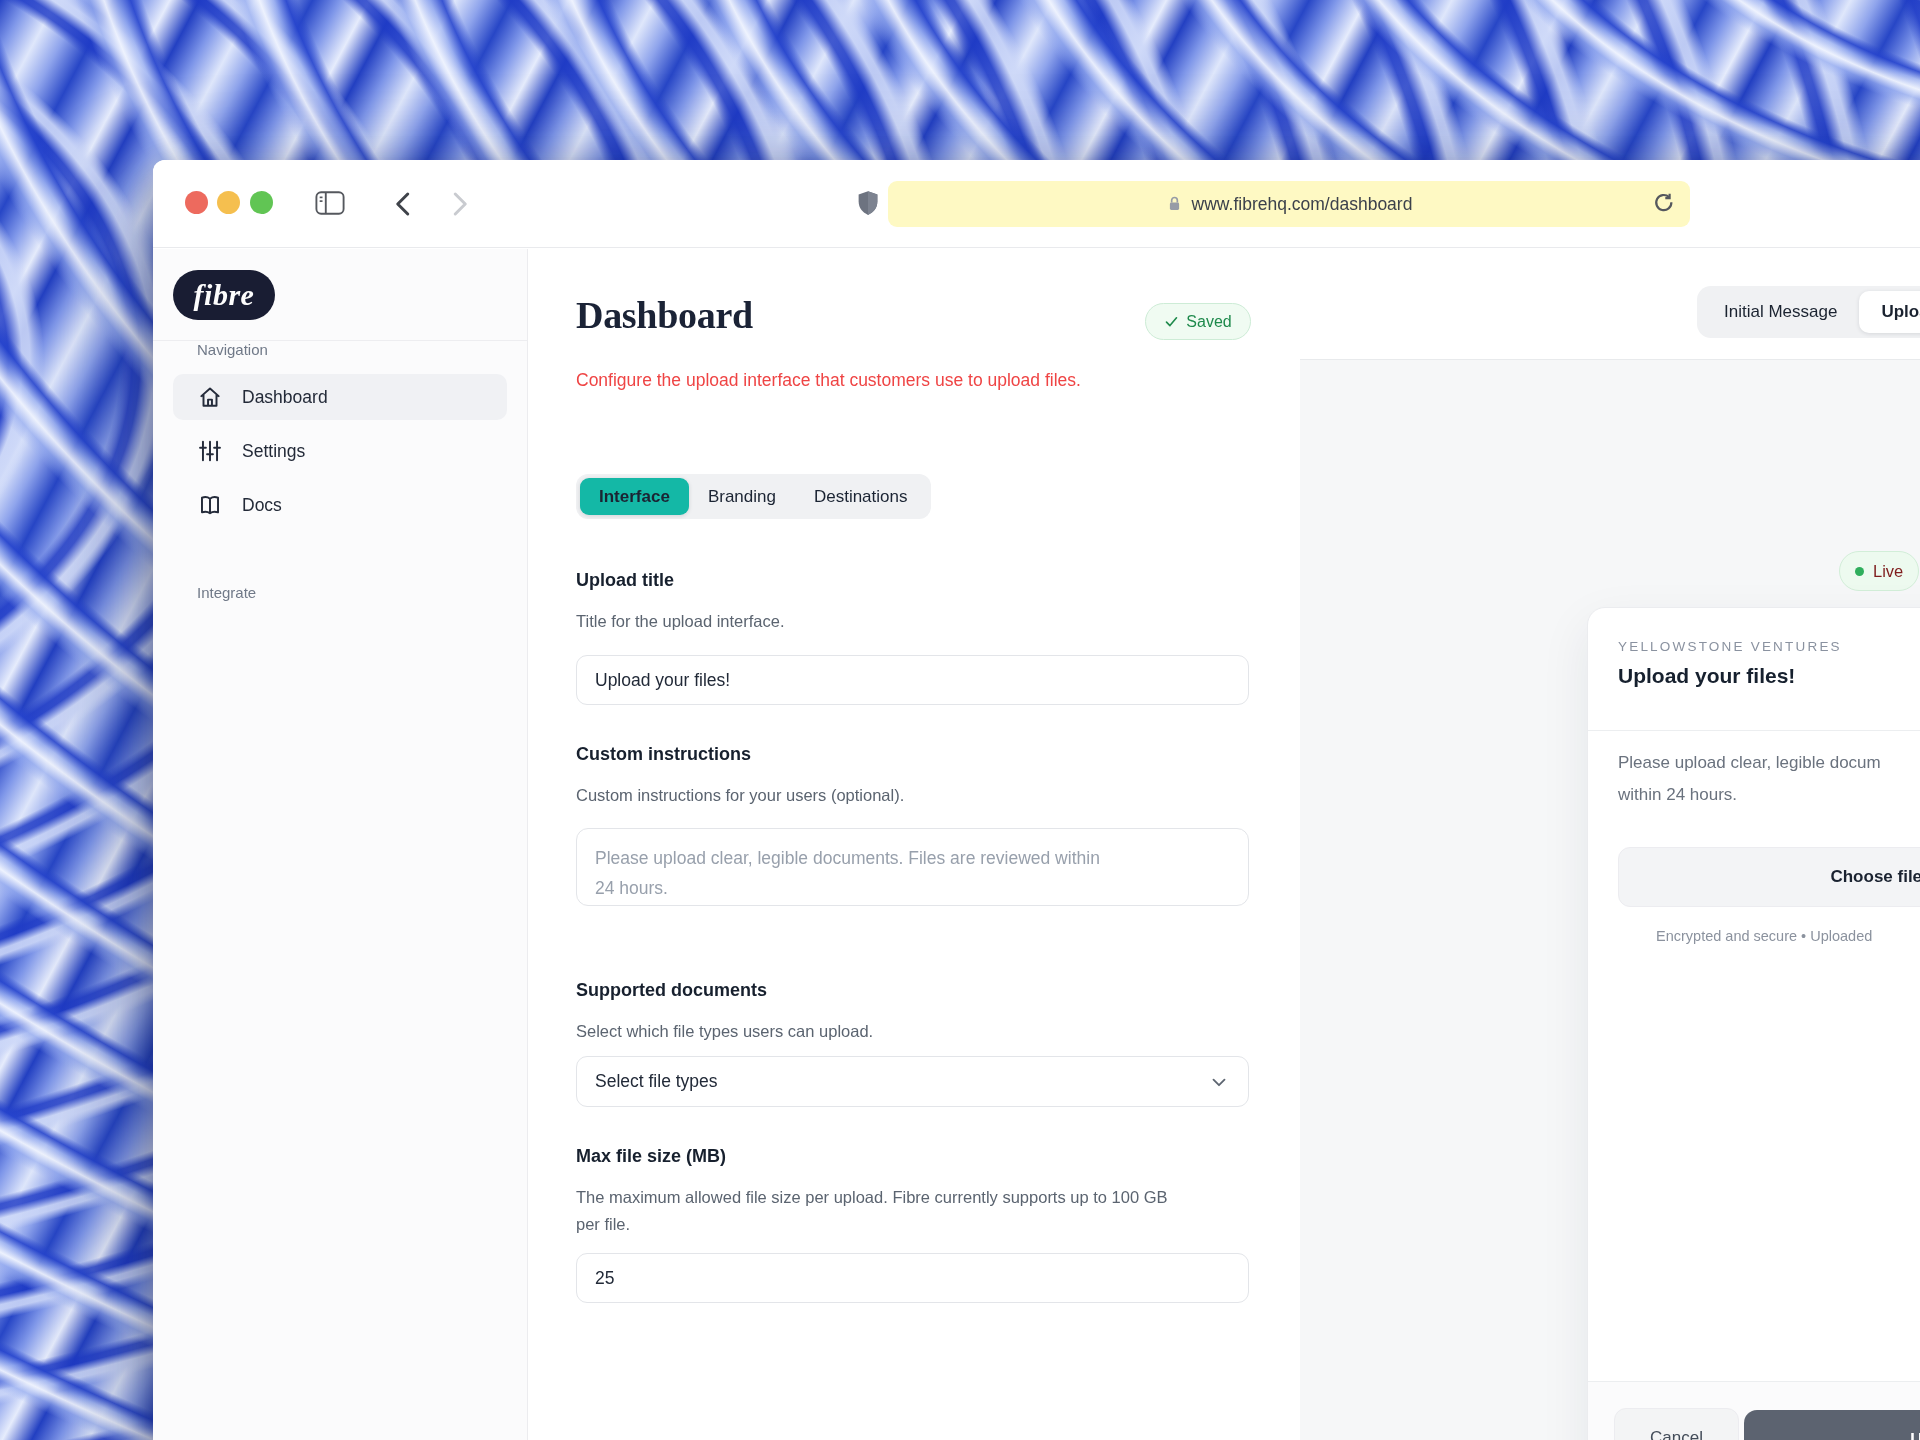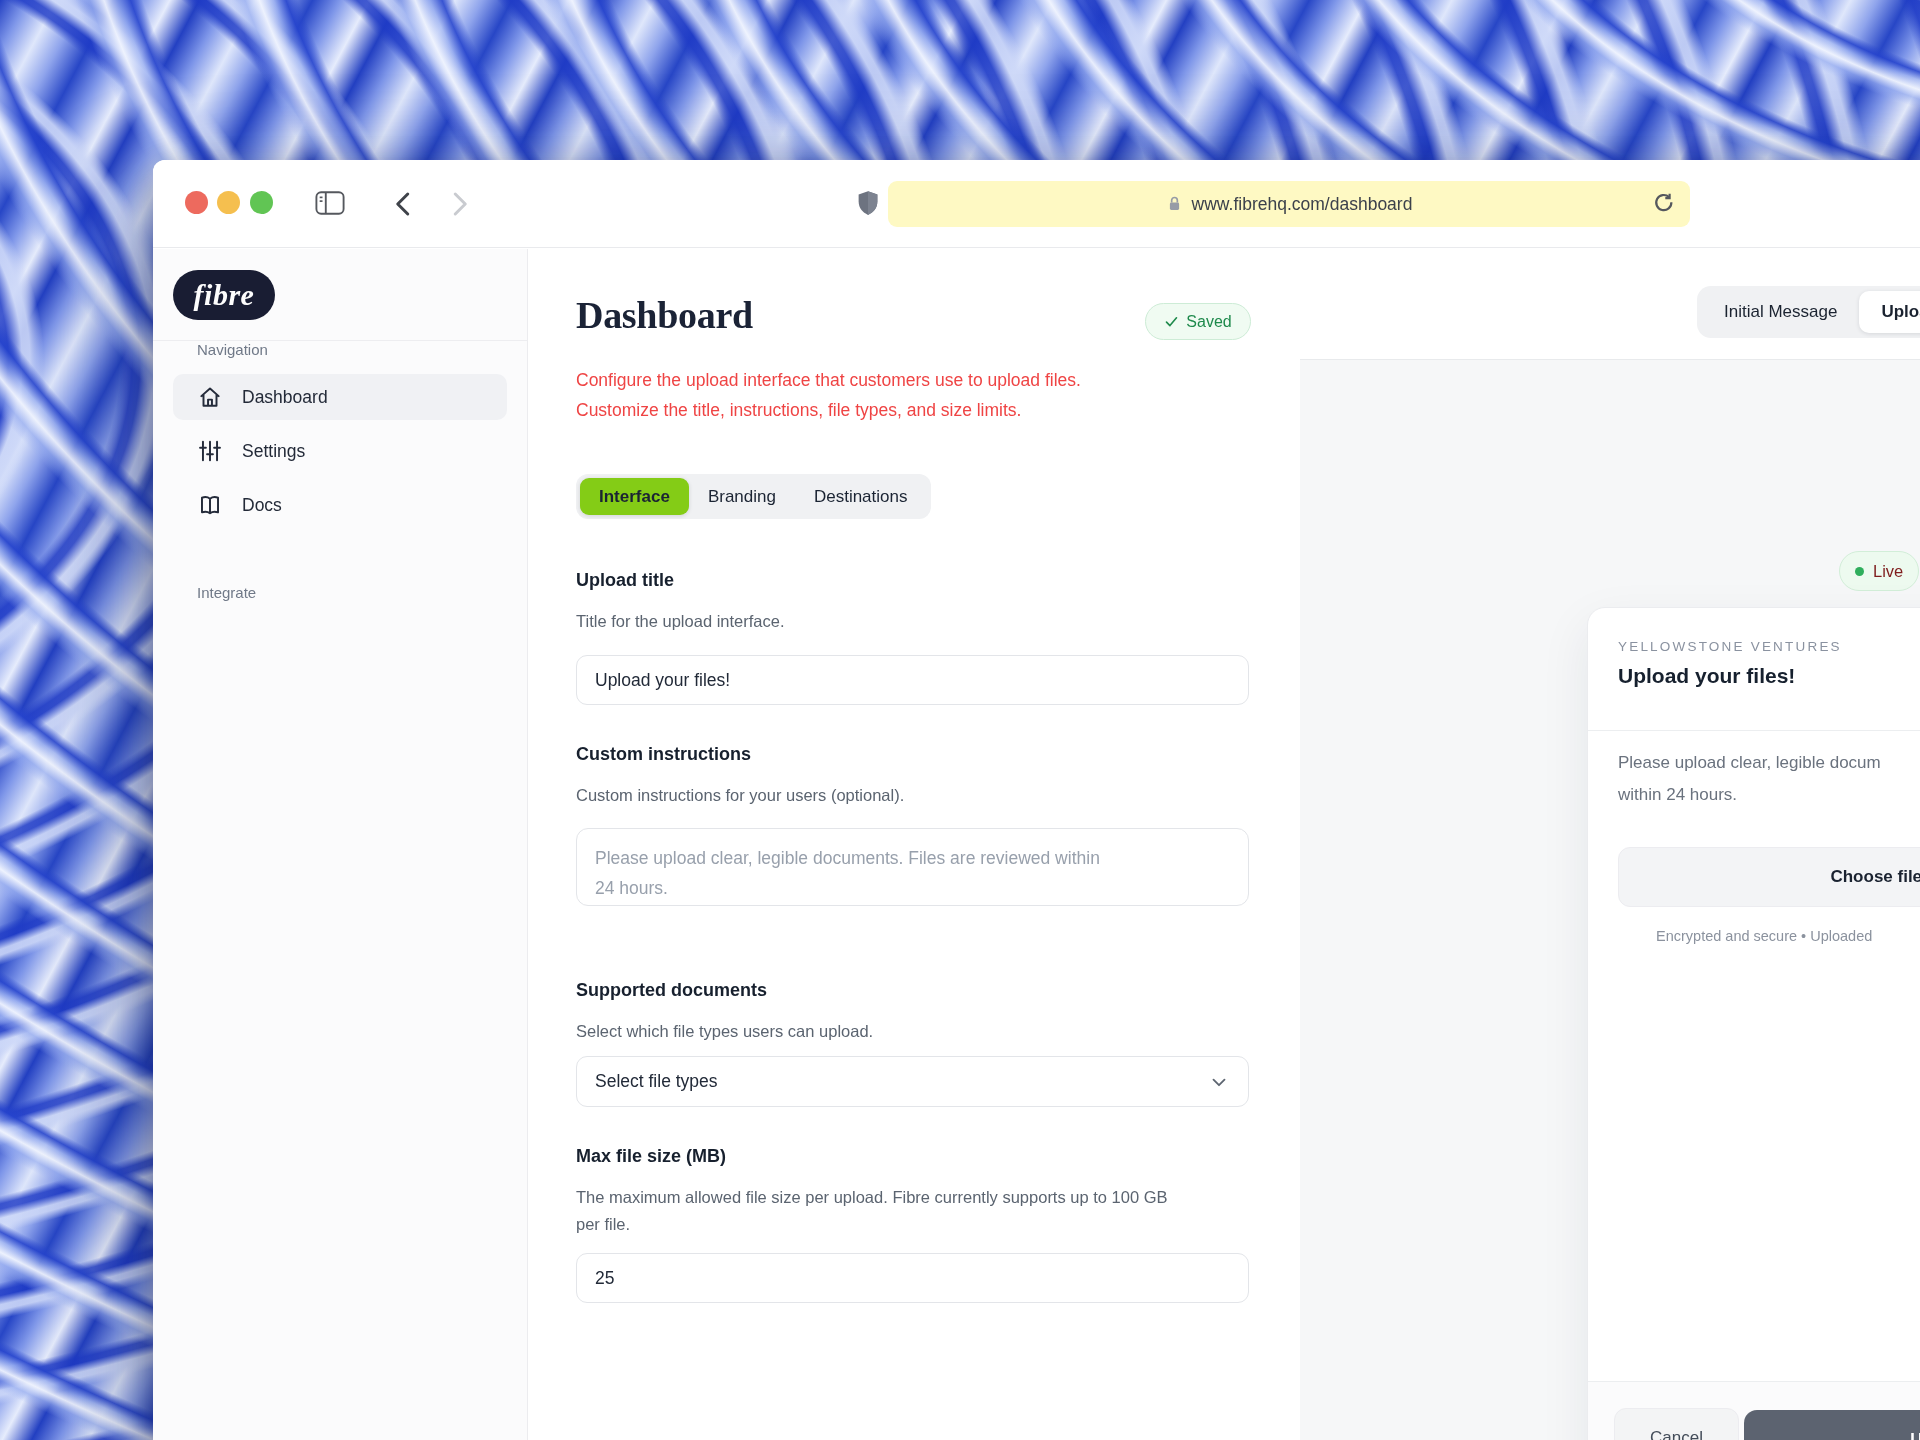--- a/index.html
+++ b/index.html
@@ -60,21 +60,21 @@
     font-weight:700; font-size:38px; color:#1b2336; letter-spacing:-.3px; }
   .saved-badge { position:absolute; left:617px; top:54px; width:106px; height:37px;
     background:#f0fbf2; border:1.5px solid #cdecd6; border-radius:19px;
     display:flex; align-items:center; justify-content:center; gap:7px; }
   .saved-badge span { font-size:16px; color:#1f8a4c; }
   .desc { position:absolute; left:48px; top:116px; font-size:17.5px; color:#ef4444; line-height:30px; }
   .tabs { position:absolute; left:48px; top:225px; height:45px; background:#f0f1f3;
     border-radius:12px; display:flex; align-items:center; padding:4px; }
   .tab { height:37px; display:flex; align-items:center; padding:0 19px; border-radius:9px;
     font-size:17px; color:#1b2433; cursor:pointer; }
-  .tab.active { background:#84cc16; font-weight:600; box-shadow:0 1px 4px rgba(25,32,52,.14); }
+  .tab.active { background:#14b8a6; font-weight:600; box-shadow:0 1px 4px rgba(25,32,52,.14); }
   .f-label { position:absolute; left:48px; font-size:18px; font-weight:700; color:#17202e; }
   .f-help { position:absolute; left:48px; font-size:16.5px; color:#5b6470; line-height:27px; }
   .f-control { position:absolute; left:48px; width:673px; background:#fff;
     border:1.5px solid #e3e5e9; border-radius:11px; font-size:17.5px; color:#222a38;
     font-family:"Liberation Sans", sans-serif; padding:0 18px; }
   input.f-control { height:50px; }
   .f-textarea { height:78px; padding:14px 18px; border-radius:12px; }
   .ph-line { color:#98a0ac; line-height:30px; }
   .f-select { height:51px; display:flex; align-items:center; justify-content:space-between; cursor:pointer; }
   .chev { width:22px; height:22px; }
@@ -209,21 +209,20 @@
 
       <div class="saved-badge">
         <svg width="15" height="15" viewBox="0 0 24 24">
           <polyline points="4 13 9.5 18.5 20 6" fill="none" stroke="#1f8a4c" stroke-width="2.6" stroke-linecap="round" stroke-linejoin="round"></polyline>
         </svg>
         <span>Saved</span>
       </div>
 
       <div class="desc">
         <div>Configure the upload interface that customers use to upload files.</div>
-        <div>Customize the title, instructions, file types, and size limits.</div>
       </div>
 
       <div class="tabs">
         <div class="tab active">Interface</div>
         <div class="tab">Branding</div>
         <div class="tab">Destinations</div>
       </div>
 
       <div class="f-label" style="top:321px;">Upload title</div>
       <div class="f-help" style="top:359px;">Title for the upload interface.</div>

